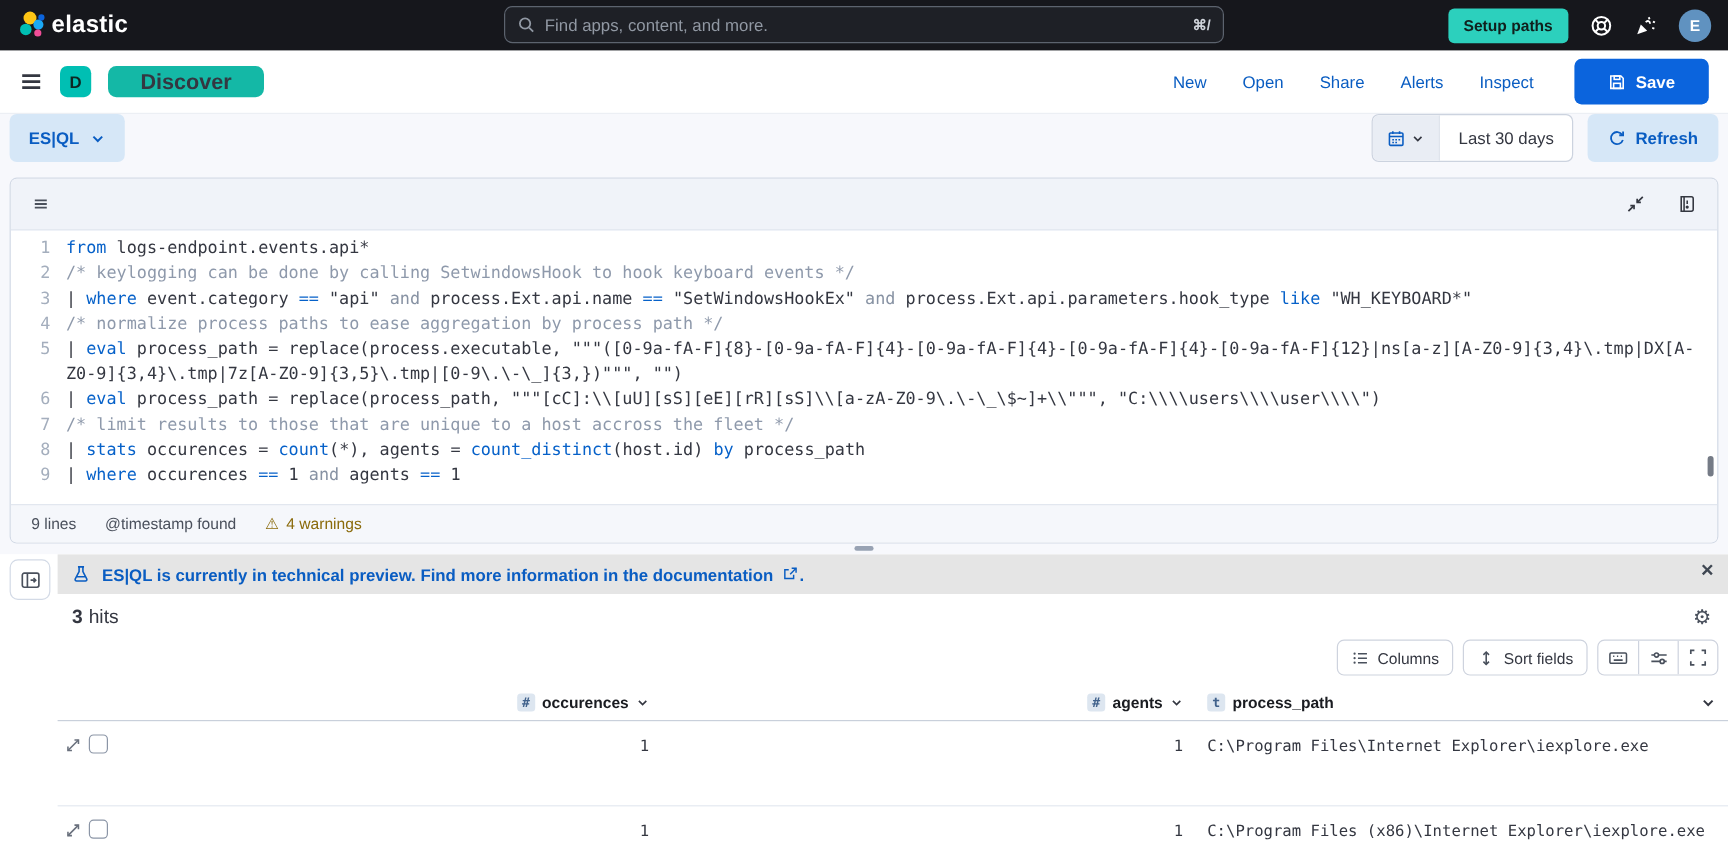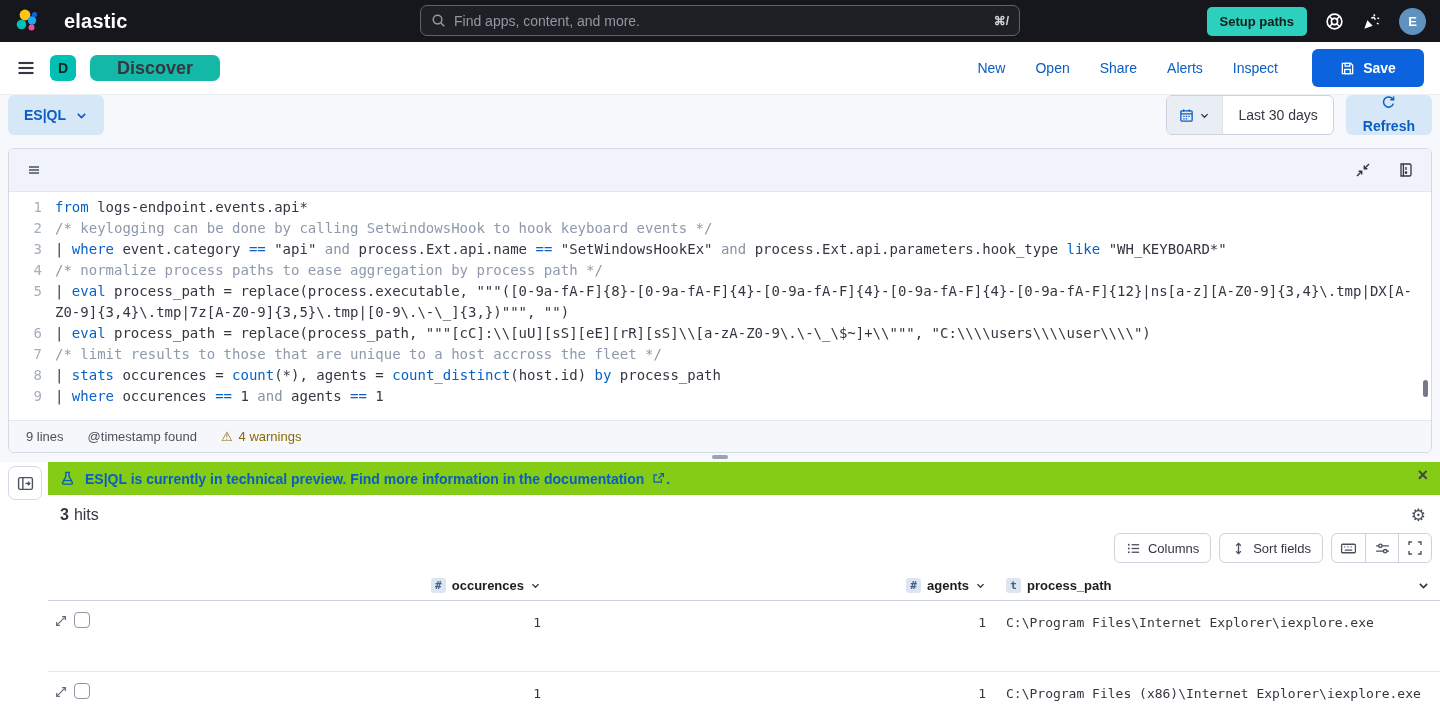--- a/index.html
+++ b/index.html
@@ -3,21 +3,21 @@
 <meta charset="utf-8">
 <style>
   * { margin:0; padding:0; box-sizing:border-box; }
   html,body { width:1440px; height:721px; overflow:hidden; background:#fff;
     font-family:"Liberation Sans", sans-serif; color:#343741; }
   svg { display:block; }
 
   
   .topbar { position:relative; height:42px; background:#16171c; display:flex;
     align-items:center; padding:0 14px; }
-  .brand { display:flex; align-items:center; gap:24px; }
+  .brand { display:flex; align-items:center; gap:3px; }
   .brand-name { color:#fff; font-size:20px; font-weight:600; letter-spacing:.2px; }
   .topsearch { position:absolute; left:50%; transform:translateX(-50%); top:5px;
     width:600px; height:31px; background:#1e2026; border:1px solid #5c636e;
     border-radius:7px; display:flex; align-items:center; padding:0 10px; gap:8px; }
   .topsearch input { flex:1; background:transparent; border:none; outline:none;
     color:#aeb4bf; font-size:14px; font-family:"Liberation Sans",sans-serif; }
   .topsearch input::placeholder { color:#9198a3; }
   .kbd-hint { color:#cfd3da; font-size:12px; font-weight:700; }
   .top-right { margin-left:auto; display:flex; align-items:center; gap:18px; }
   .setup-btn { height:29px; padding:0 13px; background:#2cd0bd; color:#10201d;
@@ -51,21 +51,21 @@
     align-items:center; gap:9px; cursor:pointer; font-family:"Liberation Sans",sans-serif; }
   .qb-right { margin-left:auto; display:flex; align-items:center; gap:12px; }
   .datepicker { display:flex; height:40px; border:1px solid #ccd3df; border-radius:6px;
     overflow:hidden; background:#fff; }
   .dp-cal { width:56px; background:#e9edf4; display:flex; align-items:center;
     justify-content:center; gap:5px; cursor:pointer; border-right:1px solid #dfe4ec; }
   .dp-range { padding:0 15px; display:flex; align-items:center; font-size:14px;
     color:#343741; cursor:pointer; }
   .refresh-btn { height:40px; padding:0 17px; background:#d6e7f7; color:#0a5dc2;
     border:none; border-radius:6px; font-size:14px; font-weight:600; display:flex;
-    align-items:center; gap:8px; cursor:pointer; font-family:"Liberation Sans",sans-serif;flex-direction:column; }
+    align-items:center; gap:8px; cursor:pointer; font-family:"Liberation Sans",sans-serif; }
 
   
   .editor-panel { margin:0 8px; background:#fff; border:1px solid #d3dae6;
     border-radius:6px; overflow:hidden; position:relative; }
   .editor-head { height:43px; background:#f0f3f9; border-bottom:1px solid #e2e7ef;
     display:flex; align-items:center; padding:0 17px; }
   .eh-right { margin-left:auto; display:flex; align-items:center; gap:27px; color:#343741; }
   .code-area { padding:5px 0 4px 0; min-height:228px; position:relative; }
   .code-line { display:flex; font-family:"DejaVu Sans Mono","Liberation Mono",monospace;
     font-size:14px; line-height:21px; }
@@ -91,21 +91,21 @@
   
   .divider { height:9px; position:relative; }
   .drag-handle { position:absolute; left:50%; top:2px; transform:translateX(-50%);
     width:16px; height:4px; border-radius:2px; background:#98a2b3; cursor:row-resize; }
 
   
   .bottom { position:relative; height:260px; background:#fff; }
   .rail-btn { position:absolute; left:8px; top:4px; width:34px; height:34px;
     background:#fff; border:1px solid #d3dae6; border-radius:7px; display:flex;
     align-items:center; justify-content:center; color:#4a505c; cursor:pointer; }
-  .banner { margin-left:48px; height:33px; background:#84cc16; display:flex;
+  .banner { margin-left:48px; height:33px; background:#e5e5e5; display:flex;
     align-items:center; padding:0 44px 0 12px; gap:10px; color:#0a5dc2; font-size:14px;
     font-weight:600; position:relative; }
   .banner-close { position:absolute; right:12px; top:4px; font-size:18px; color:#3f4752;
     cursor:pointer; line-height:1; }
   .hits-row { margin-left:48px; display:flex; align-items:center; padding:11px 14px 0 12px; }
   .hits-num { font-size:16px; font-weight:700; }
   .hits-lbl { font-size:16px; margin-left:5px; }
   .gear { margin-left:auto; font-size:17px; color:#49505c; cursor:pointer;
     font-family:"DejaVu Sans",sans-serif; line-height:1; }
   .grid-toolbar { margin-left:48px; display:flex; justify-content:flex-end;

